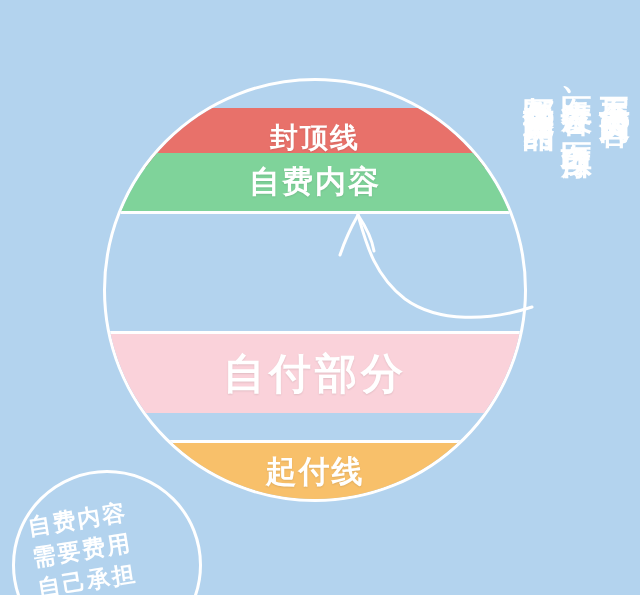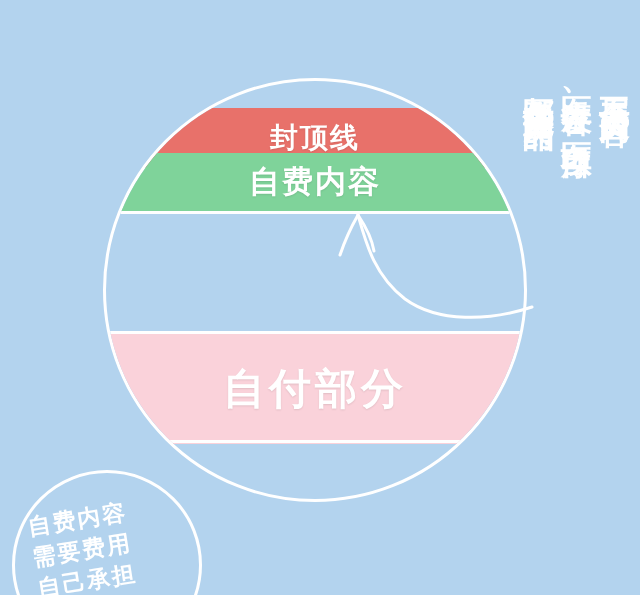--- a/index.html
+++ b/index.html
@@ -54,21 +54,21 @@
     text-shadow: 0 1px 2px rgba(0,0,0,0.10);
     white-space: nowrap;
   }
 
   
   #band-cap      { top: 27px;  height: 60px;  background: #e8716a; }
   #band-self-pay { top: 72px;  height: 58px;  background: #7fd39a; }
   #band-gap1     { top: 130px; height: 3px;   background: #ffffff; }
   #band-middle   { top: 133px; height: 117px; background: transparent; }
   #band-gap2     { top: 250px; height: 3px;   background: #ffffff; }
-  #band-own      { top: 253px; height: 110px; background: #fad2da; }
+  #band-own      { top: 253px; height: 79px; background: #fad2da; }
   #band-gap3     { top: 359px; height: 3px;   background: #ffffff; }
   #band-deduct   { top: 362px; height: 57px;  background: #f8c06a; }
 
   #band-cap .band-label      { font-size: 28px; }
   #band-self-pay .band-label { font-size: 31px; }
   #band-own .band-label      { font-size: 42px; letter-spacing: 4px; }
   #band-deduct .band-label   { font-size: 31px; }
 
   
   #arrow-annotation {
@@ -152,20 +152,23 @@
       </div>
 
       <div class="band" id="band-gap2"></div>
 
       <div class="band" id="band-own">
         <span class="band-label">自付部分</span>
       </div>
 
       <div class="band" id="band-gap3"></div>
 
+      <div class="band" id="band-deduct">
+        <span class="band-label">起付线</span>
+      </div>
 
     </div>
   </div>
 
   <svg id="arrow-annotation" viewBox="0 0 270 145">
     <path d="M88 20 C 96 48, 104 80, 135 104 C 168 128, 220 126, 262 112" fill="none" stroke="#ffffff" stroke-width="3" stroke-linecap="round"></path>
     <path d="M88 20 C 80 34, 74 48, 70 60" fill="none" stroke="#ffffff" stroke-width="3" stroke-linecap="round"></path>
     <path d="M88 20 C 96 32, 102 44, 104 56" fill="none" stroke="#ffffff" stroke-width="3" stroke-linecap="round"></path>
   </svg>
 

